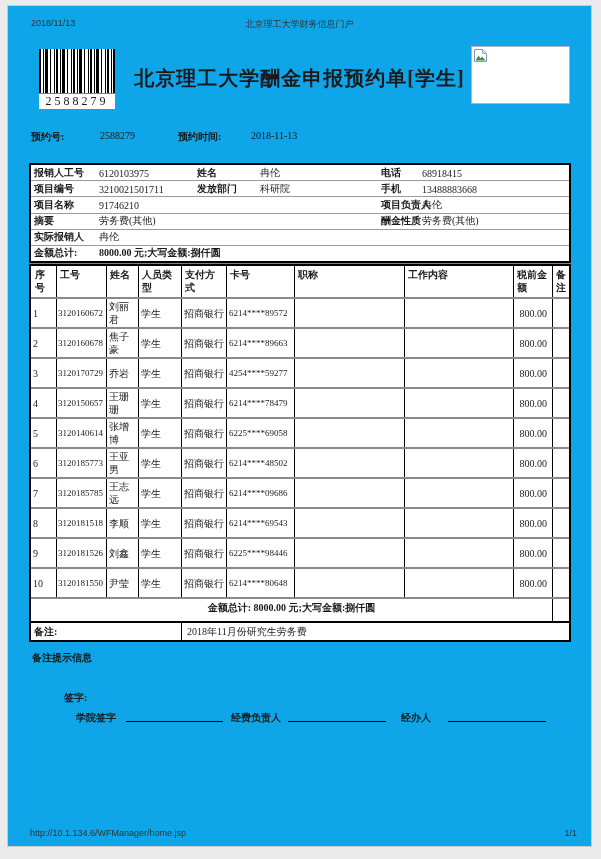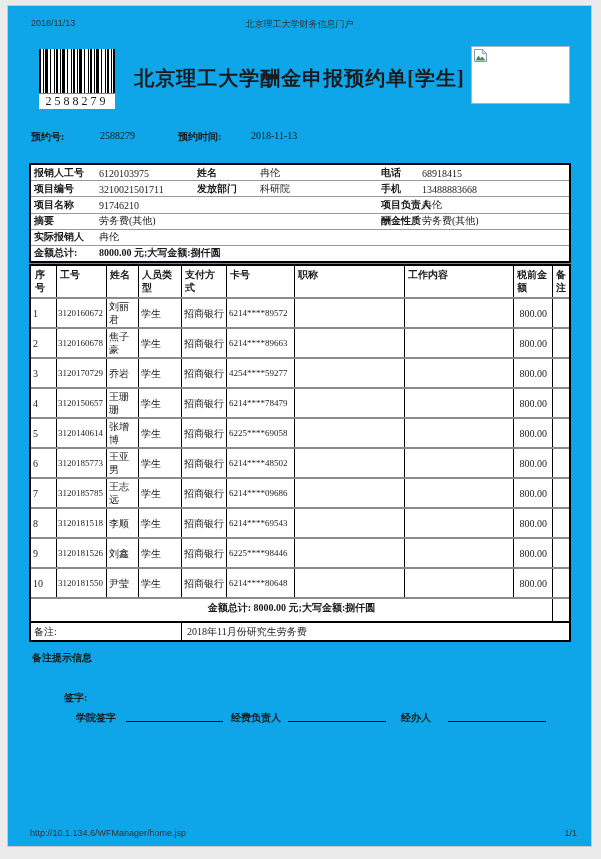--- a/index.html
+++ b/index.html
@@ -95,21 +95,21 @@
     flex: 1; border-right: 1px solid #000; text-align: center;
     font-size: 10px; font-weight: bold; line-height: 17px;
   }
   .t-note { width: 16px; }
 
   
   .remark-table {
     position: absolute; left: 21px; top: 615px; width: 542px; height: 21px;
     border: 2px solid #000; display: flex; background: #fff;
   }
-  .r-label { width: 151px; border-right: 1px solid #000; font-weight: normal; font-size: 10px; display: flex; align-items: center; padding-left: 3px; }
+  .r-label { width: 151px; border-right: 1px solid #000; font-weight: bold; font-size: 10px; display: flex; align-items: center; padding-left: 3px; }
   .r-value { flex: 1; font-size: 10px; display: flex; align-items: center; padding-left: 5px; }
 
   
   .hint { position: absolute; left: 24px; top: 645px; font-size: 10px; font-weight: bold; }
   .sign-label { position: absolute; left: 56px; top: 685px; font-size: 10px; font-weight: bold; }
   .sign-row { position: absolute; left: 0; top: 705px; width: 100%; height: 16px; font-size: 10px; }
   .sign-row span { position: absolute; white-space: nowrap; top: 0; }
   .uline { position: absolute; height: 11px; border-bottom: 1px solid #000; }
   .s1 { left: 68px; font-weight: bold; }
   .u1 { left: 118px; width: 97px; }

